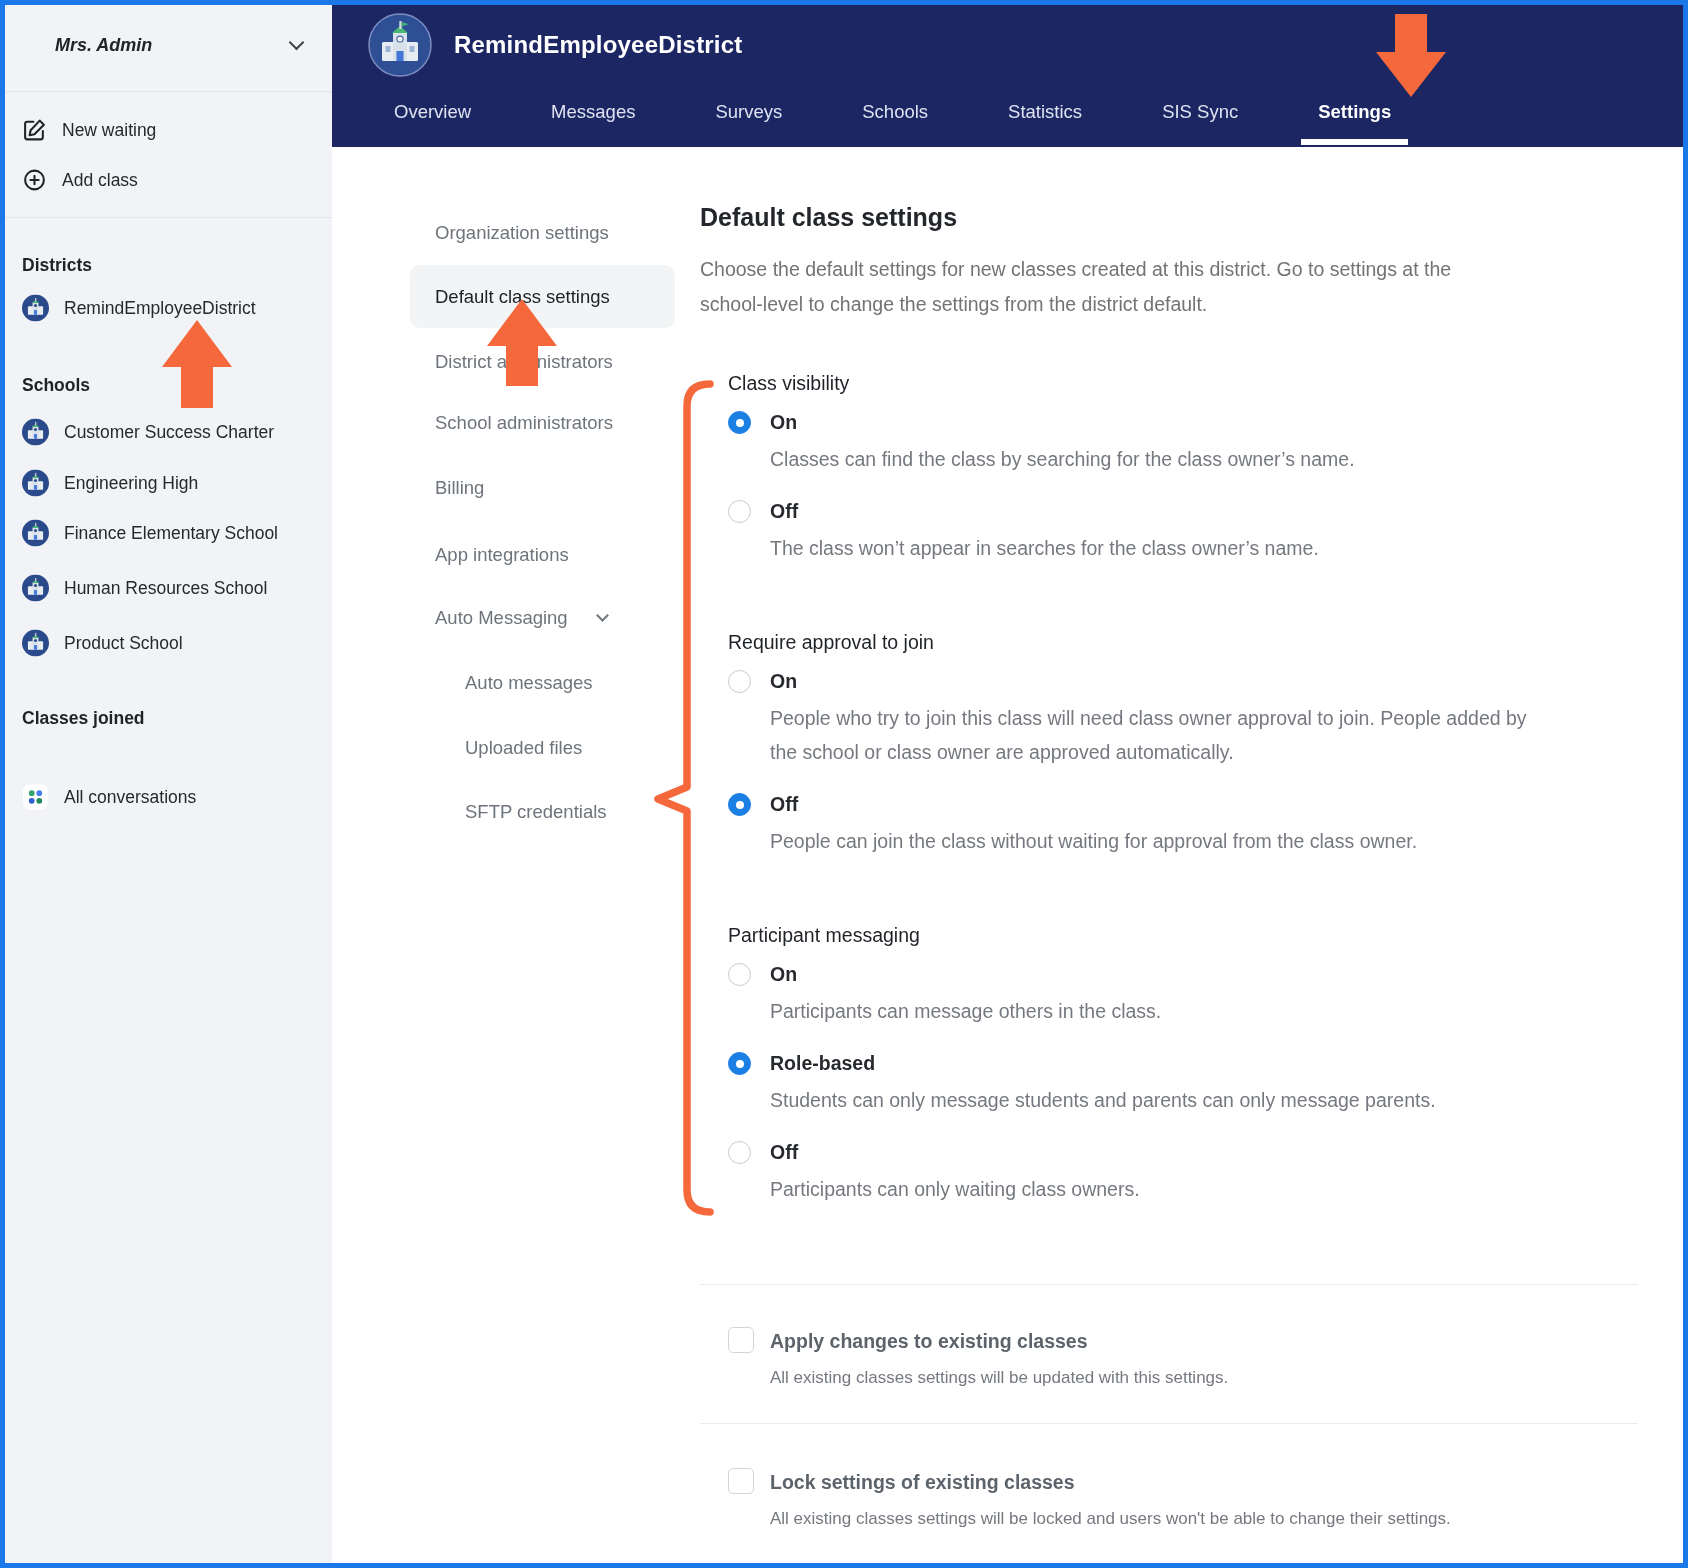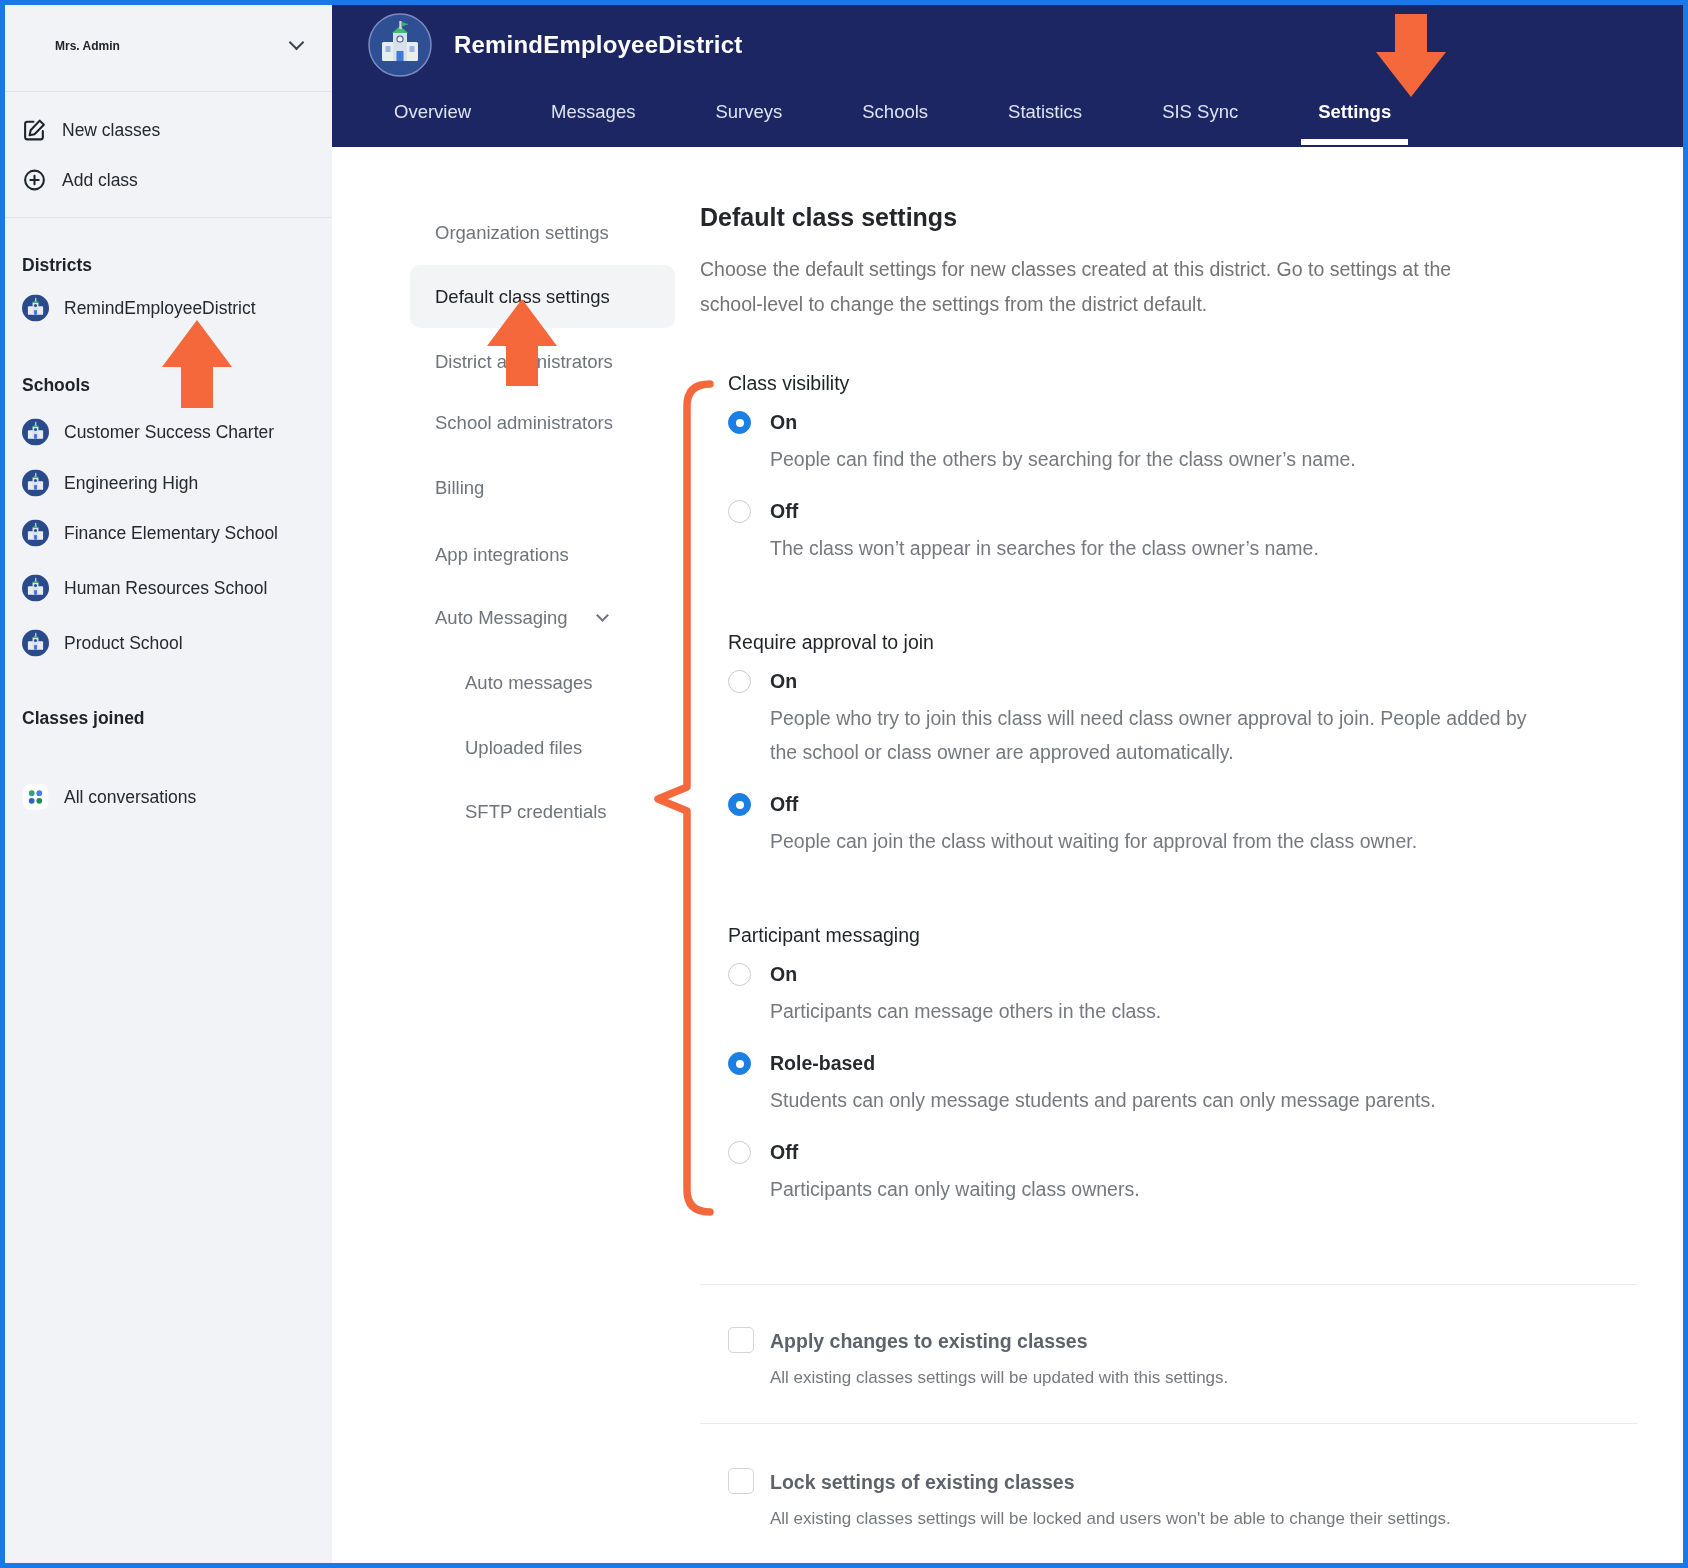--- a/index.html
+++ b/index.html
@@ -5,21 +5,21 @@
   * { margin:0; padding:0; box-sizing:border-box; }
   html,body { background:#fff; }
   body { font-family:"Liberation Sans", sans-serif; }
   .app { position:relative; width:1688px; height:1568px; background:#fff; overflow:hidden; }
   .frame { position:absolute; inset:0; border:5px solid #1a78e8; pointer-events:none; z-index:60; }
 
   
   .sidebar { position:absolute; left:0; top:0; bottom:0; width:332px; background:#f2f3f6; z-index:1; }
   .sb-header { position:absolute; top:0; left:0; right:0; height:92px; display:flex; align-items:center;
                padding:0 30px 0 55px; border-bottom:1px solid #e1e4e8; }
-  .sb-user { font-size:12px; font-weight:700; color:#202428; }
+  .sb-user { font-size:18px; font-weight:700; color:#202428;font-style:italic; }
   .chev { width:11px; height:11px; border-right:2.5px solid #3c4248; border-bottom:2.5px solid #3c4248;
           transform:rotate(45deg); display:inline-block; margin-left:auto; margin-top:-6px; }
   .sb-row { position:absolute; left:22px; right:8px; display:flex; align-items:center; gap:15px;
             transform:translateY(-50%); cursor:pointer; }
   .sb-row .txt { font-size:17.5px; color:#25292e; white-space:nowrap; }
   .sb-label { position:absolute; left:22px; transform:translateY(-50%); font-size:17.5px; font-weight:700; color:#1f2327; }
   .sb-divider { position:absolute; left:0; right:0; height:1px; background:#e1e4e8; }
   .icon24 { width:25px; height:25px; flex:none; }
   .icon26 { width:27px; height:27px; flex:none; }
 
@@ -80,21 +80,21 @@
     <div class="sb-header">
       <span class="sb-user">Mrs. Admin</span>
       <span class="chev"></span>
     </div>
 
     <div class="sb-row" style="top:130px">
       <svg class="icon24" viewBox="0 0 24 24" fill="none" stroke="#1f2428" stroke-width="2" stroke-linecap="round" stroke-linejoin="round">
         <path d="M20 13v6a2 2 0 0 1-2 2H5a2 2 0 0 1-2-2V6a2 2 0 0 1 2-2h6"></path>
         <path d="M17 3l4 4-9 9-4.7 1 1-4.7z"></path>
       </svg>
-      <span class="txt">New classes</span>
+      <span class="txt">New waiting</span>
     </div>
 
     <div class="sb-row" style="top:180px">
       <svg class="icon24" viewBox="0 0 24 24" fill="none" stroke="#1f2428" stroke-width="2" stroke-linecap="round">
         <circle cx="12" cy="12" r="9"></circle>
           <path d="M12 8v8M8 12h8"></path>
       </svg>
       <span class="txt">Add class</span>
     </div>
 
@@ -244,21 +244,21 @@
 
     <div class="groups">
 
       <div class="group">
         <h2>Class visibility</h2>
         <div class="option selected">
           <div class="option-head">
             <span class="radio"></span>
             <span class="option-label">On</span>
           </div>
-          <p class="option-desc">People can find the others by searching for the class owner’s name.</p>
+          <p class="option-desc">Classes can find the class by searching for the class owner’s name.</p>
         </div>
         <div class="option">
           <div class="option-head">
             <span class="radio"></span>
             <span class="option-label">Off</span>
           </div>
           <p class="option-desc">The class won’t appear in searches for the class owner’s name.</p>
         </div>
       </div>
 

